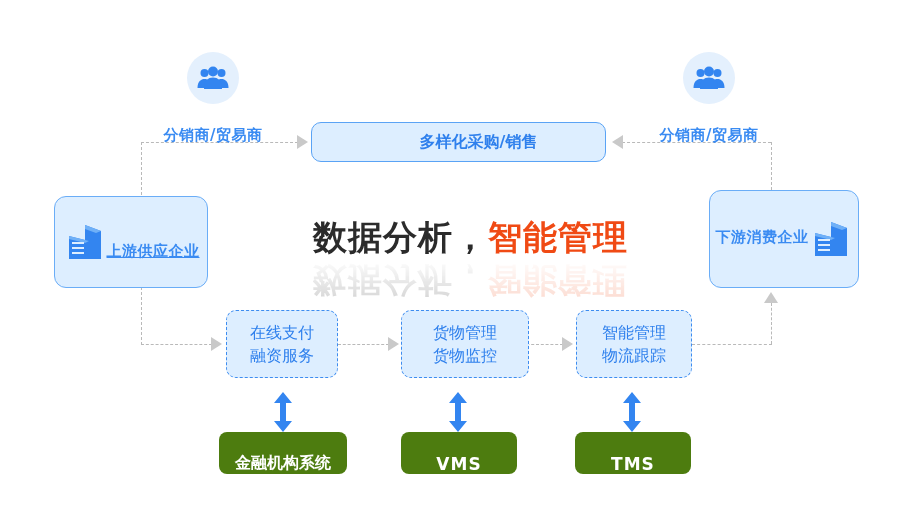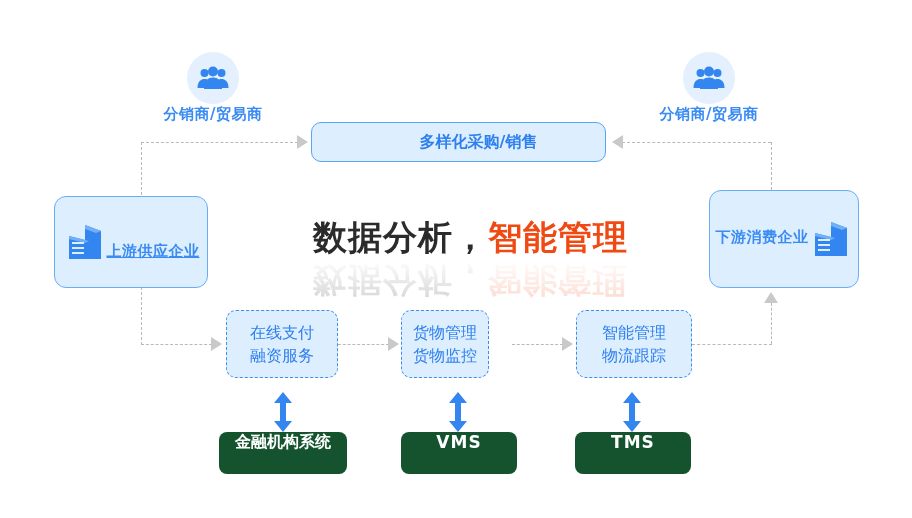--- a/index.html
+++ b/index.html
@@ -20,21 +20,21 @@
   .arrow.up{border-left:7px solid transparent;border-right:7px solid transparent;border-bottom:11px solid #c9c9c9;}
 
   
   .people-group{position:absolute;text-align:center;width:160px;}
   .people-circle{
     width:52px;height:52px;border-radius:50%;
     background:#e4f0fd;margin:0 auto;
     display:flex;align-items:center;justify-content:center;
   }
   .people-label{
-    margin-top:1px;font-size:15px;color:#3a8bf2;font-weight:bold;
+    margin-top:22px;font-size:15px;color:#3a8bf2;font-weight:bold;
     letter-spacing:.5px;
   }
 
   
   .box-soft{
     position:absolute;
     background:#ddeeff;
     border:1px solid #5aa3f5;
     border-radius:10px;
     box-sizing:border-box;
@@ -45,24 +45,24 @@
     position:absolute;
     background:#ddeeff;
     border:1px dashed #3d8cf0;
     border-radius:10px;
     box-sizing:border-box;
     display:flex;flex-direction:column;align-items:center;justify-content:center;
     color:#2f80ed;font-weight:normal;font-size:16px;line-height:1.45;
   }
   .box-solid{
     position:absolute;
-    background:#14532d;
+    background:#4d7c0f;
     border-radius:8px;
     box-sizing:border-box;
-    display:flex;align-items:flex-start;justify-content:center;
+    display:flex;align-items:flex-end;justify-content:center;
     color:#ffffff;font-weight:bold;
   }
 
   
   .entity{
     position:absolute;
     background:#ddeeff;
     border:1px solid #6aadf7;
     border-radius:12px;
     box-sizing:border-box;
@@ -191,21 +191,21 @@
     <span class="dark">数据分析，</span><span class="accent">智能管理</span>
   </div>
   <div class="headline reflect" style="left:313px;top:257px;" aria-hidden="true">
     <span class="dark">数据分析，</span><span class="accent">智能管理</span>
   </div>
 
   <div class="box-dashed" style="left:226px;top:310px;width:112px;height:68px;">
     <span>在线支付</span>
     <span>融资服务</span>
   </div>
-  <div class="box-dashed" style="left:401px;top:310px;width:88px;height:68px;text-align:center;">
+  <div class="box-dashed" style="left:401px;top:310px;width:128px;height:68px;text-align:center;">
     <span>货物管理</span>
     <span>货物监控</span>
   </div>
   <div class="box-dashed" style="left:576px;top:310px;width:116px;height:68px;">
     <span>智能管理</span>
     <span>物流跟踪</span>
   </div>
 
   <div class="box-solid" style="left:219px;top:432px;width:128px;height:42px;font-size:16px;">
     <span>金融机构系统</span>

